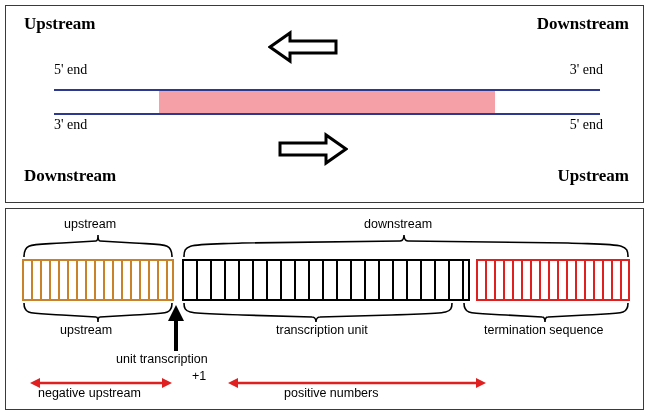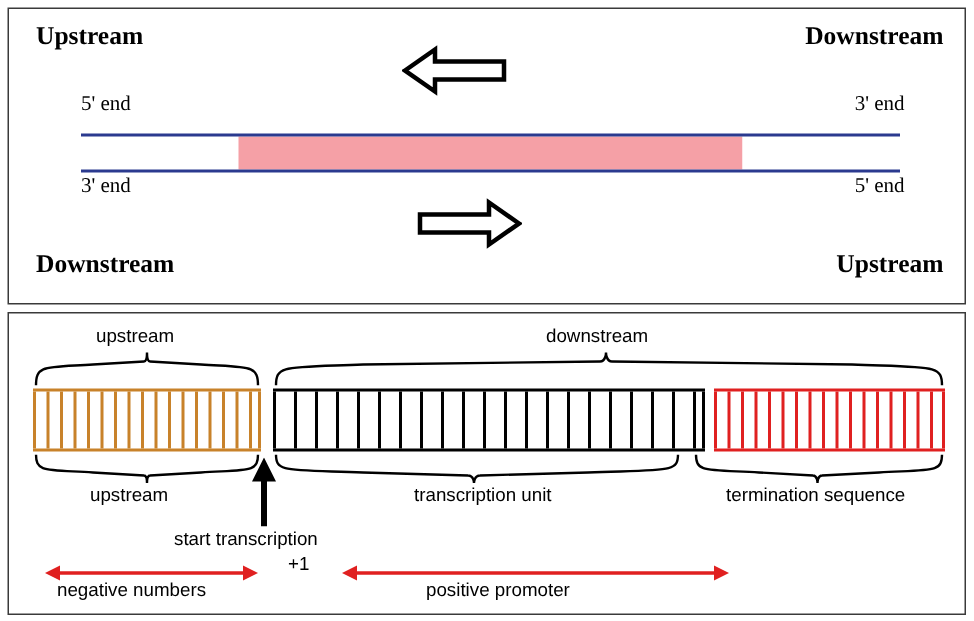--- a/index.html
+++ b/index.html
@@ -226,32 +226,32 @@
   <div class="lbl-small" id="p2-promoter">upstream</div>
   <div class="lbl-small" id="p2-term">termination sequence</div>
   <div class="lbl-small" id="p2-tunit">transcription unit</div>
 
   <div id="start-arrow">
     <svg width="20" height="46" viewBox="0 0 20 46">
       <path d="M10,46 L10,12" stroke="#000" stroke-width="4" fill="none"></path>
       <polygon points="10,0 2,16 18,16" fill="#000"></polygon>
     </svg>
   </div>
-  <div class="lbl-small" id="p2-start">start transcription</div>
+  <div class="lbl-small" id="p2-start">unit transcription</div>
   <div class="lbl-small" id="p2-plus1">+1</div>
 
   <div id="neg-arrow">
     <svg width="142" height="12" viewBox="0 0 142 12">
       <line x1="8" y1="6" x2="138" y2="6" stroke="#e02020" stroke-width="2.4"></line>
       <polygon points="0,6 10,1 10,11" fill="#e02020"></polygon>
       <polygon points="142,6 132,1 132,11" fill="#e02020"></polygon>
     </svg>
   </div>
   <div id="pos-arrow">
     <svg width="258" height="12" viewBox="0 0 258 12">
       <line x1="8" y1="6" x2="254" y2="6" stroke="#e02020" stroke-width="2.4"></line>
       <polygon points="0,6 10,1 10,11" fill="#e02020"></polygon>
       <polygon points="258,6 248,1 248,11" fill="#e02020"></polygon>
     </svg>
   </div>
-  <div class="lbl-small" id="p2-neg">negative numbers</div>
-  <div class="lbl-small" id="p2-pos">positive promoter</div>
+  <div class="lbl-small" id="p2-neg">negative upstream</div>
+  <div class="lbl-small" id="p2-pos">positive numbers</div>
 </div>
 
 </body></html>

